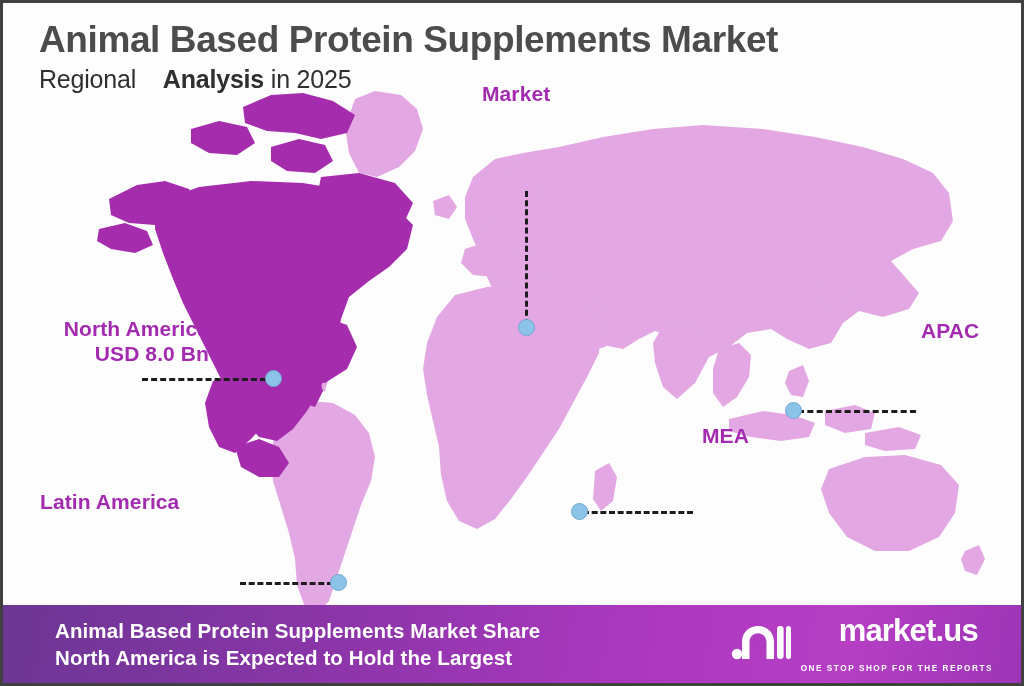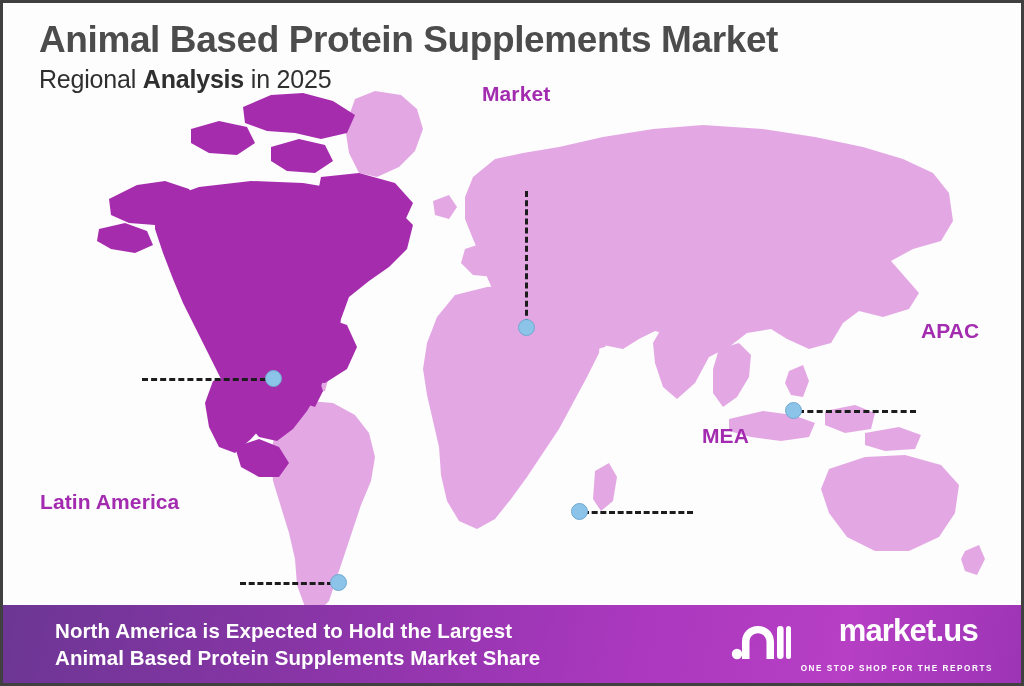--- a/index.html
+++ b/index.html
@@ -37,20 +37,21 @@
   .subtitle {
     margin-top: 5px;
     font-size: 25px;
     font-weight: normal;
     color: #2f2f2f;
     letter-spacing: -0.2px;
     white-space: nowrap;
   }
   .subtitle .bold {
     font-weight: bold;
+    margin-left: 20px;
   }
 
   
   .map-wrap {
     position: absolute;
     left: 0;
     top: 78px;
     width: 1024px;
     height: 530px;
   }
@@ -263,29 +264,33 @@
 
     <div class="marker mk-na"></div>
     <div class="marker mk-europe"></div>
     <div class="marker mk-apac"></div>
     <div class="marker mk-mea"></div>
     <div class="marker mk-latam"></div>
   </div>
 
   <div class="region-label lbl-europe">Market</div>
 
+  <div class="region-label lbl-na two-line">
+    <div>North America</div>
+    <div>USD 8.0 Bn</div>
+  </div>
 
   <div class="region-label lbl-latam">Latin America</div>
   <div class="region-label lbl-apac">APAC</div>
   <div class="region-label lbl-mea">MEA</div>
 
   <div class="footer">
     <div class="footer-text">
+      <div>Animal Based Protein Supplements Market Share</div>
       <div>North America is Expected to Hold the Largest</div>
-      <div>Animal Based Protein Supplements Market Share</div>
     </div>
     <div class="logo">
       <svg class="logo-mark" viewBox="0 0 62 46" xmlns="http://www.w3.org/2000/svg">
         <circle cx="8" cy="33" r="5.2" fill="#ffffff"></circle>
         <path d="M13 38 L13 21 C13 11.5 20 5 29 5 C38 5 45 11.5 45 21 L45 38 L37.5 38 L37.5 21
                  C37.5 16 34 12.2 29 12.2 C24 12.2 20.5 16 20.5 21 L20.5 38 Z" fill="#ffffff"></path>
         <rect x="48" y="5" width="6.6" height="33" rx="3.3" fill="#ffffff"></rect>
         <rect x="57" y="5" width="5" height="33" rx="2.5" fill="#ffffff"></rect>
       </svg>
       <div class="logo-textblock">

